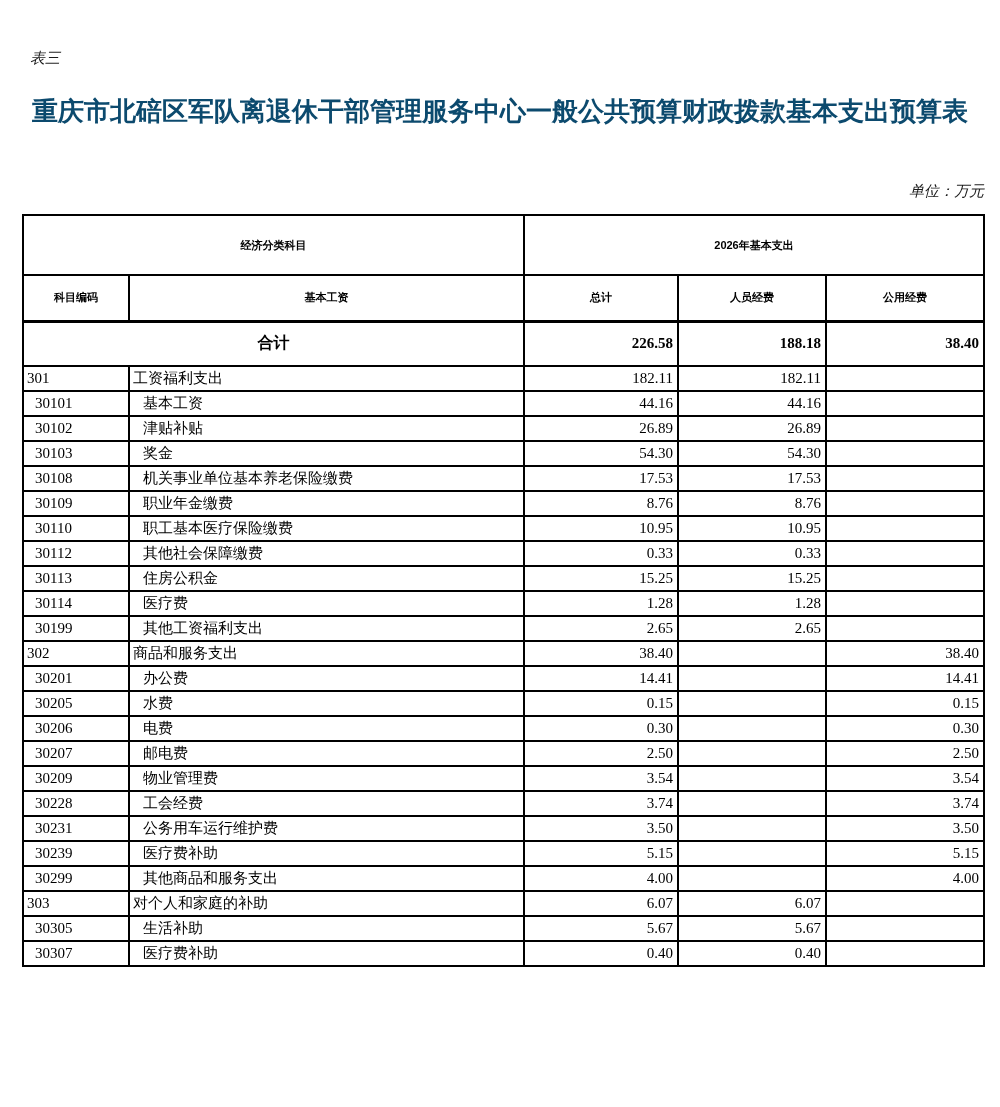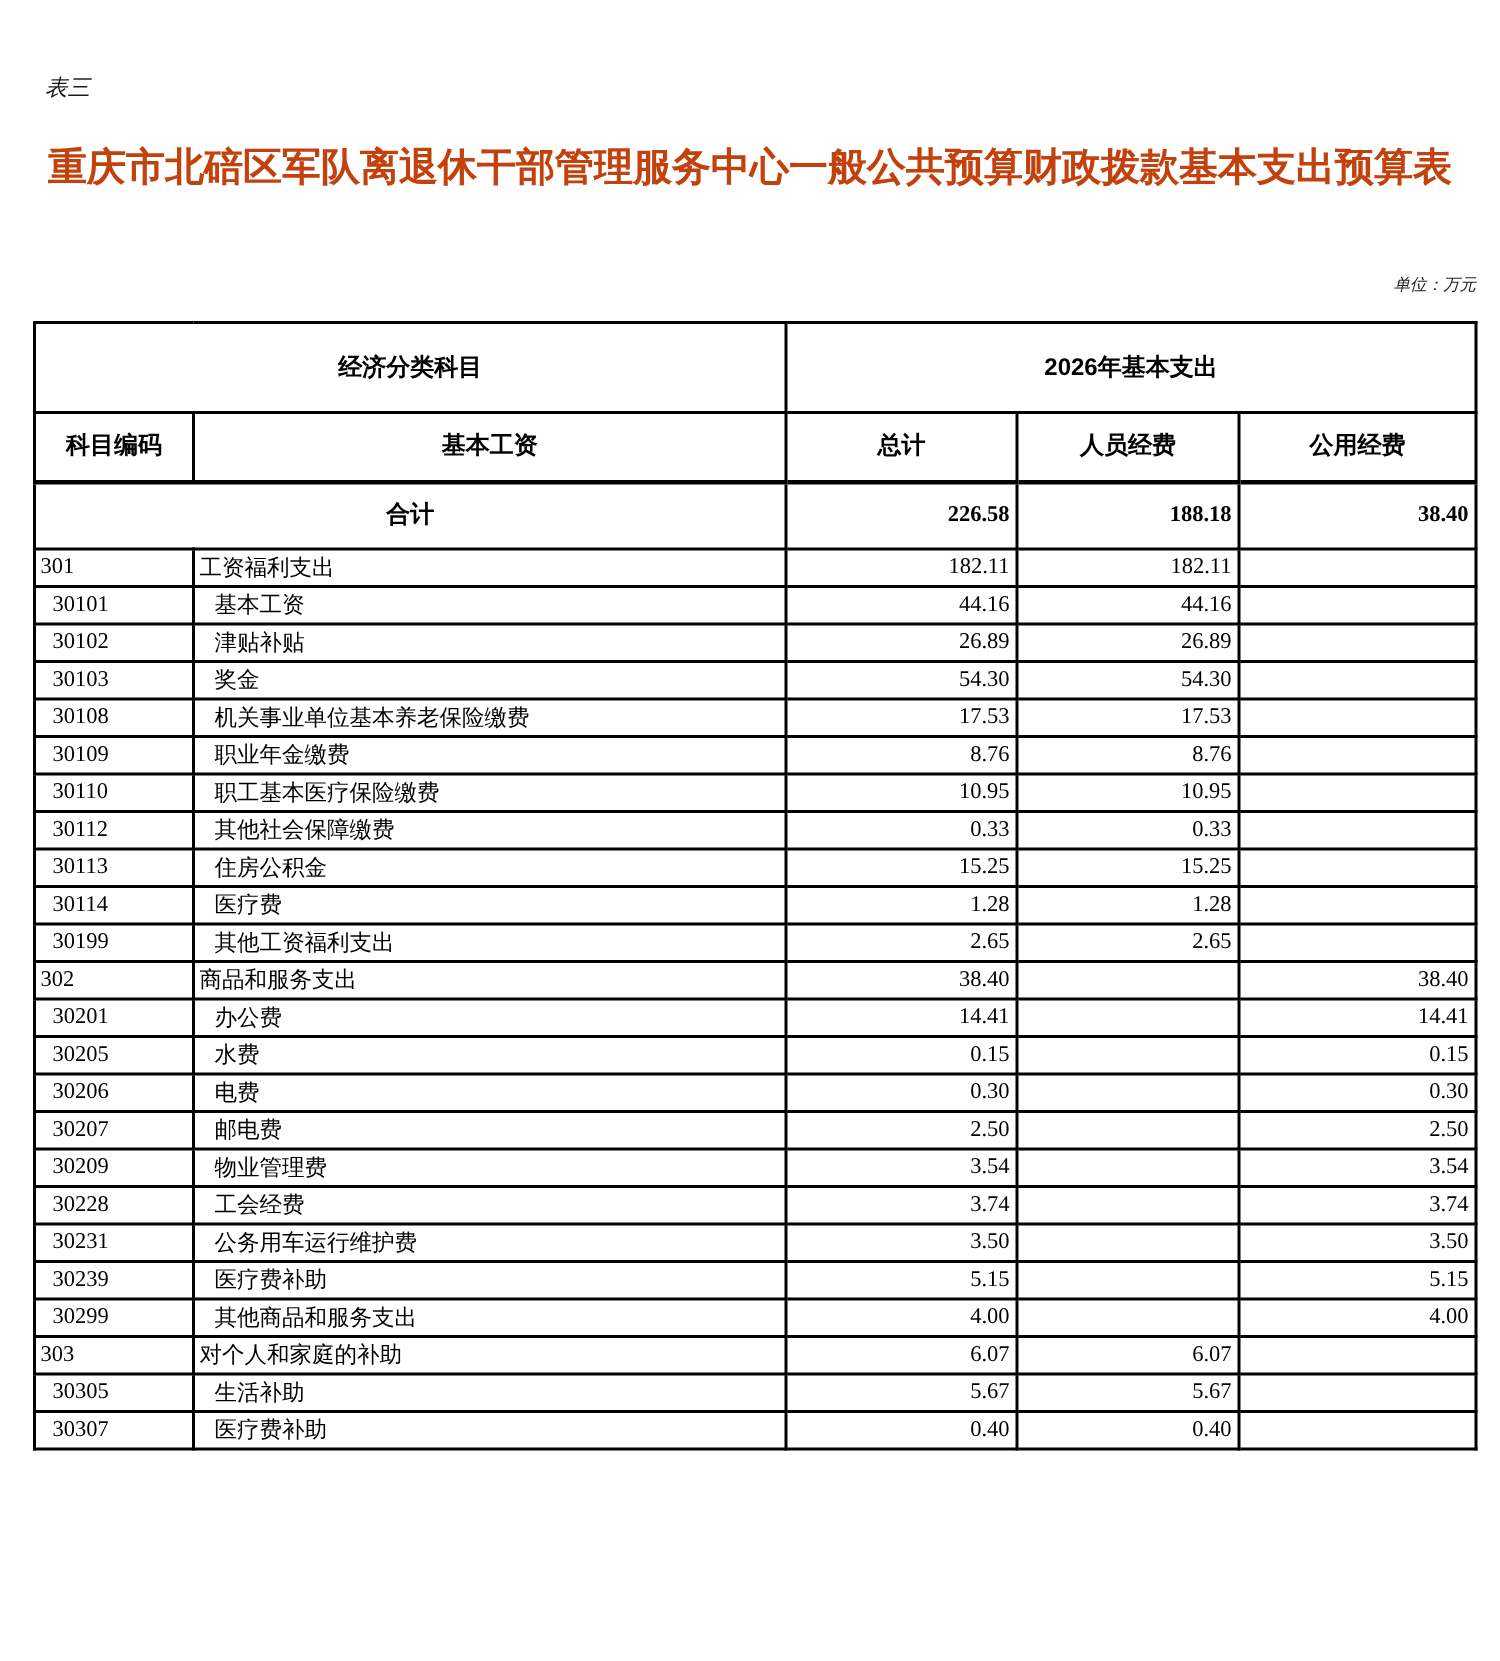--- a/index.html
+++ b/index.html
@@ -26,28 +26,28 @@
   .doc-title {
     position: absolute;
     top: 50px;
     left: 0;
     width: 100%;
     text-align: center;
     font-size: 26px;
     font-weight: bold;
     font-family: "Liberation Sans", sans-serif;
     letter-spacing: 0px;
-    color: #c2410c;
+    color: #0c4a6e;
     white-space: nowrap;
   }
   .unit-note {
     position: absolute;
     top: 138px;
     right: 16px;
-    font-size: 11px;
+    font-size: 15px;
     font-style: italic;
     font-family: "DejaVu Serif", serif;
     color: #1a1a1a;
   }
   table.budget {
     position: absolute;
     left: 22px;
     top: 170px;
     width: 961px;
     border-collapse: collapse;
@@ -64,21 +64,21 @@
     overflow: hidden;
     white-space: nowrap;
     vertical-align: middle;
   }
   tr.header-group { height: 60px; }
   tr.header-cols { height: 46px; }
   tr.header-cols th { border-bottom-width: 3px; }
   table.budget th {
     font-family: "Liberation Sans", sans-serif;
     font-weight: bold;
-    font-size: 16px;
+    font-size: 11px;
     text-align: center;
   }
   tr.total-row { height: 45px; }
   tr.total-row td { font-weight: bold; }
   tr.total-row td.total-label {
     text-align: center;
     font-family: "Liberation Sans", sans-serif;
     font-size: 16px;
   }
   tr.data-row { height: 25px; }

